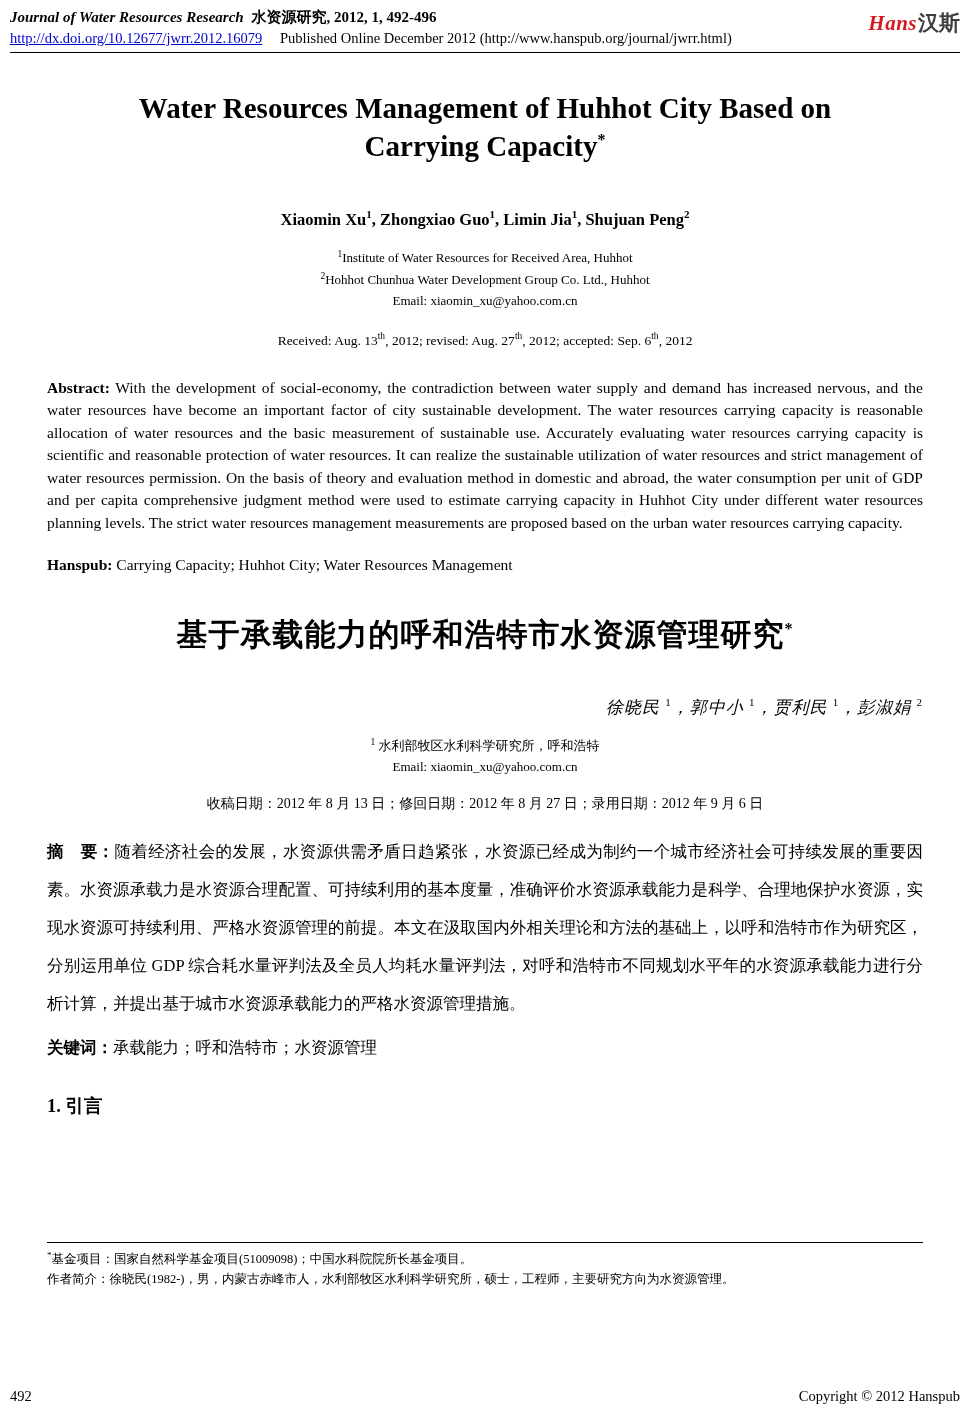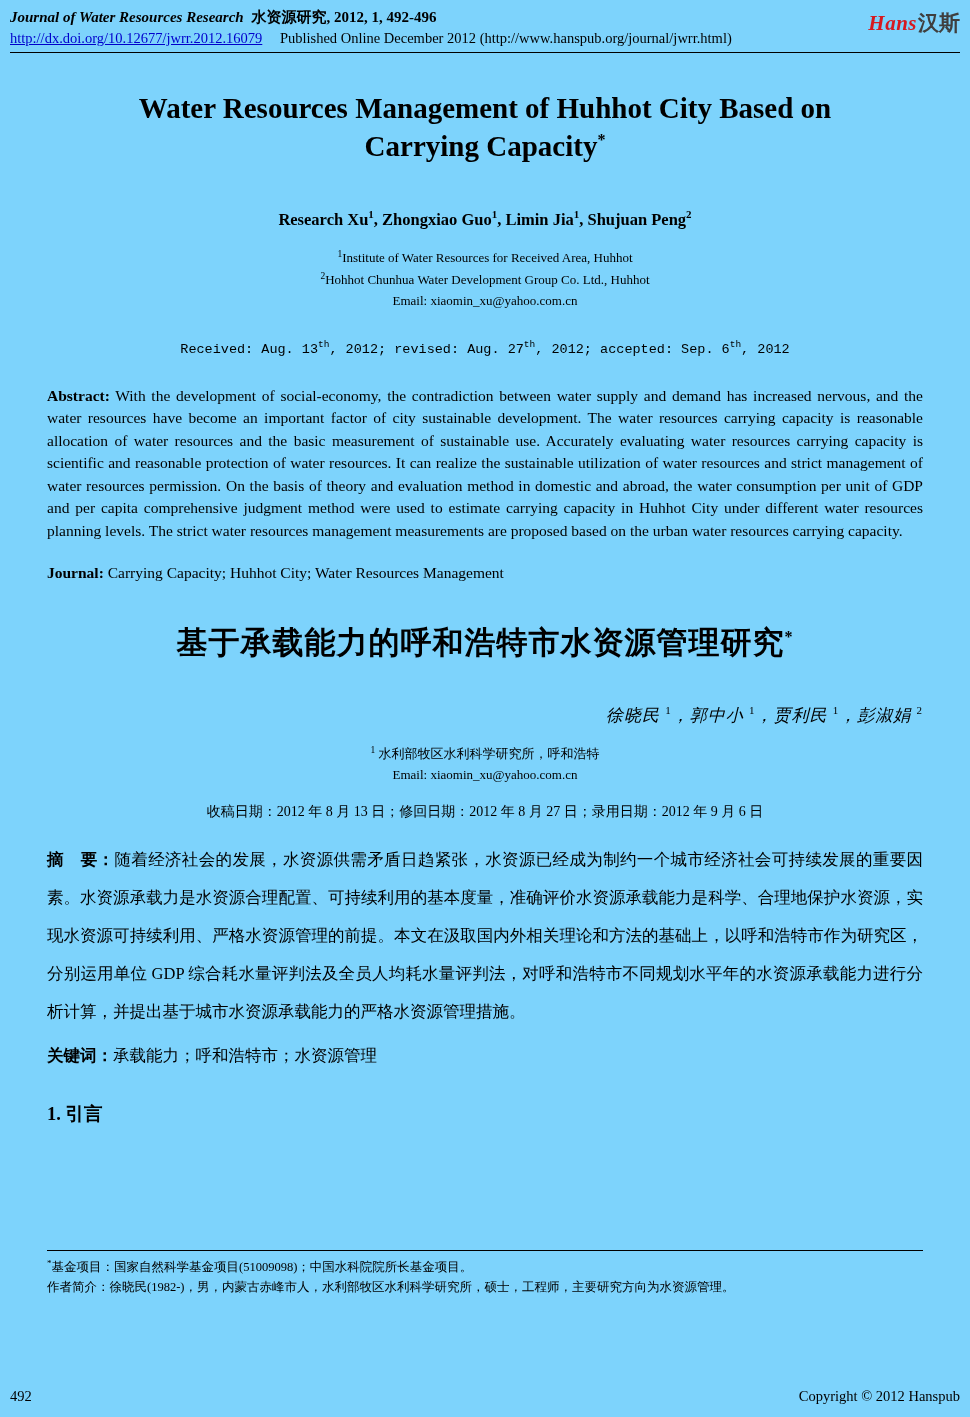--- a/index.html
+++ b/index.html
@@ -2,21 +2,21 @@
 <html><head>
 <meta charset="utf-8">
 <style>
   * { margin: 0; padding: 0; box-sizing: border-box; }
   html, body { background: #888; }
   .page {
     position: relative;
     width: 970px;
     height: 1417px;
     margin: 0 auto;
-    background: #7dd3fc;
+    background: #ffffff;
     color: #000;
     font-family: "Liberation Serif", "DejaVu Serif", serif;
     padding: 8px 10px 0 10px;
     overflow: hidden;
   }
 
   
   .header { display: flex; justify-content: space-between; align-items: flex-start; }
   .journal-line { font-size: 15px; font-weight: bold; }
   .j-en { font-style: italic; }
@@ -51,24 +51,23 @@
 
   .affil {
     margin-top: 18px;
     text-align: center;
     font-size: 13px;
     line-height: 1.58;
   }
   .affil sup { font-size: 9.5px; }
 
   .received {
-    margin-top: 28px;
+    margin-top: 20px;
     text-align: center;
     font-size: 13.5px;
-    font-family: Liberation Mono, monospace;
   }
   .received sup { font-size: 9.5px; }
 
   .abstract-en {
     margin-top: 28px;
     font-size: 15.5px;
     line-height: 1.45;
     text-align: justify;
   }
   .keywords-en {
@@ -173,33 +172,33 @@
 
   <hr class="rule">
 
   <main class="main">
 
     <h1 class="title">
       <span>Water Resources Management of Huhhot City Based on</span><br>
       <span><span>Carrying Capacity</span><sup>*</sup></span>
     </h1>
 
-    <div class="authors-en"><span>Research Xu</span><sup>1</sup><span>, Zhongxiao Guo</span><sup>1</sup><span>, Limin Jia</span><sup>1</sup><span>, Shujuan Peng</span><sup>2</sup></div>
+    <div class="authors-en"><span>Xiaomin Xu</span><sup>1</sup><span>, Zhongxiao Guo</span><sup>1</sup><span>, Limin Jia</span><sup>1</sup><span>, Shujuan Peng</span><sup>2</sup></div>
 
     <div class="affil">
       <div><sup>1</sup><span>Institute of Water Resources for Received Area, Huhhot</span></div>
       <div><sup>2</sup><span>Hohhot Chunhua Water Development Group Co. Ltd., Huhhot</span></div>
       <div>Email: xiaomin_xu@yahoo.com.cn</div>
     </div>
 
     <div class="received"><span>Received: Aug. 13</span><sup>th</sup><span>, 2012; revised: Aug. 27</span><sup>th</sup><span>, 2012; accepted: Sep. 6</span><sup>th</sup><span>, 2012</span></div>
 
     <p class="abstract-en"><span style="font-weight: bold;">Abstract:</span><span> With the development of social-economy, the contradiction between water supply and demand has increased nervous, and the water resources have become an important factor of city sustainable development. The water resources carrying capacity is reasonable allocation of water resources and the basic measurement of sustainable use. Accurately evaluating water resources carrying capacity is scientific and reasonable protection of water resources. It can realize the sustainable utilization of water resources and strict management of water resources permission. On the basis of theory and evaluation method in domestic and abroad, the water consumption per unit of GDP and per capita comprehensive judgment method were used to estimate carrying capacity in Huhhot City under different water resources planning levels. The strict water resources management measurements are proposed based on the urban water resources carrying capacity.</span></p>
 
-    <p class="keywords-en"><span style="font-weight: bold;">Journal:</span><span> Carrying Capacity; Huhhot City; Water Resources Management</span></p>
+    <p class="keywords-en"><span style="font-weight: bold;">Hanspub:</span><span> Carrying Capacity; Huhhot City; Water Resources Management</span></p>
 
     <h1 class="title-cn"><span>基于承载能力的呼和浩特市水资源管理研究</span><sup>*</sup></h1>
 
     <div class="authors-cn"><span>徐晓民 </span><sup>1</sup><span>，郭中小 </span><sup>1</sup><span>，贾利民 </span><sup>1</sup><span>，彭淑娟 </span><sup>2</sup></div>
 
     <div class="affil affil-cn">
       <div><sup>1</sup><span> 水利部牧区水利科学研究所，呼和浩特</span></div>
       <div>Email: xiaomin_xu@yahoo.com.cn</div>
     </div>
 

